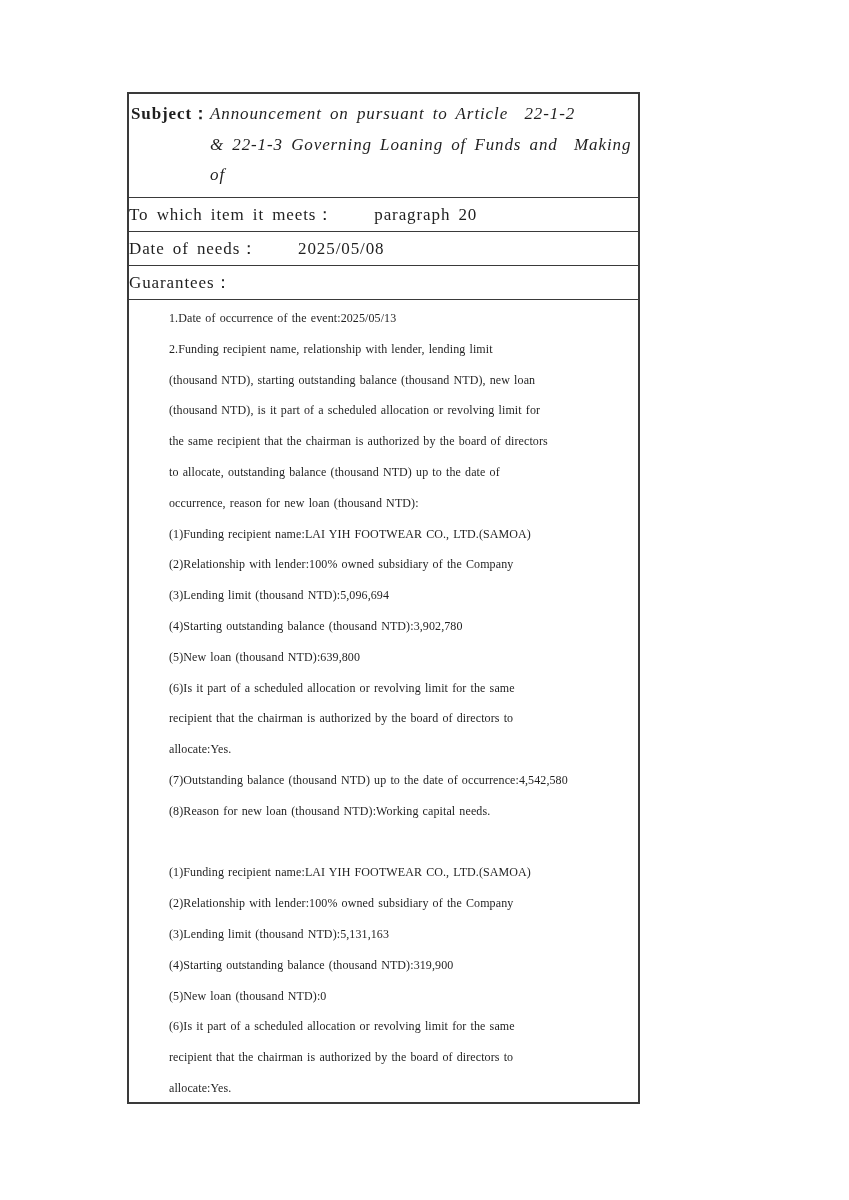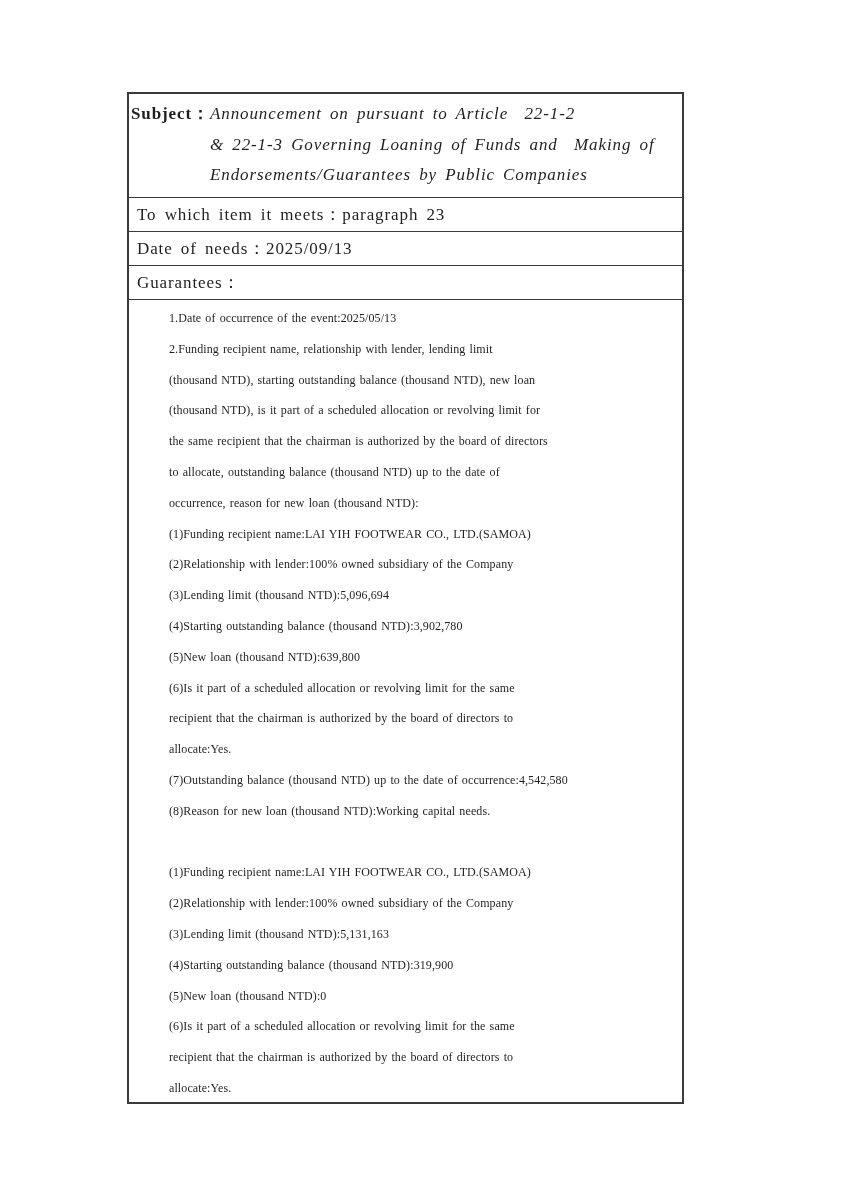--- a/index.html
+++ b/index.html
@@ -12,21 +12,21 @@
     width: 849px;
     height: 1200px;
     background: #ffffff;
     font-family: "Liberation Serif", "DejaVu Serif", serif;
     color: #1f1f1f;
   }
   .doc-table {
     position: absolute;
     left: 127px;
     top: 92px;
-    width: 557px;
+    width: 513px;
     height: 1012px;
     border: 2px solid #3a3a3a;
     box-sizing: border-box;
     background: #ffffff;
     overflow: hidden;
   }
   .row {
     box-sizing: border-box;
     border-bottom: 1px solid #3a3a3a;
     font-size: 17px;
@@ -48,21 +48,22 @@
   }
   .multiline-value {
     white-space: pre-wrap;
     line-height: 30.5px;
     font-style: italic;
   }
   .row-single {
     height: 34px;
     display: flex;
     align-items: center;
-    padding-left: 8px;
+    padding-left: 0;
+    gap: 40px;
   }
   .row-single .lbl,
   .row-single .val {
     white-space: pre;
   }
   .row-statement-body {
     height: 802px;
     border-bottom: none;
     font-size: 12px;
     letter-spacing: 0.1px;
@@ -80,26 +81,26 @@
 
     <div class="row row-subject">
       <span class="label-bold">Subject：</span>
       <div class="multiline-value">Announcement on pursuant to Article  22-1-2
 &amp; 22-1-3 Governing Loaning of Funds and  Making of
 Endorsements/Guarantees by Public Companies</div>
     </div>
 
     <div class="row row-single">
       <span class="lbl">To which item it meets：</span>
-        <span class="val">paragraph 23</span>
+        <span class="val">paragraph 20</span>
     </div>
 
     <div class="row row-single">
       <span class="lbl">Date of needs：</span>
-        <span class="val">2025/09/13</span>
+        <span class="val">2025/05/08</span>
     </div>
 
     <div class="row row-single">
       <span class="lbl">Guarantees：</span>
     </div>
 
     <div class="row row-statement-body">1.Date of occurrence of the event:2025/05/13
 2.Funding recipient name, relationship with lender, lending limit
 (thousand NTD), starting outstanding balance (thousand NTD), new loan
 (thousand NTD), is it part of a scheduled allocation or revolving limit for

